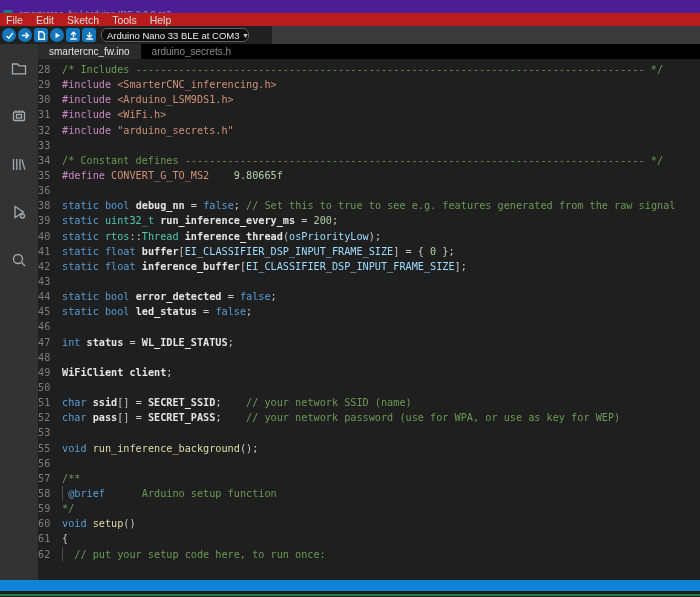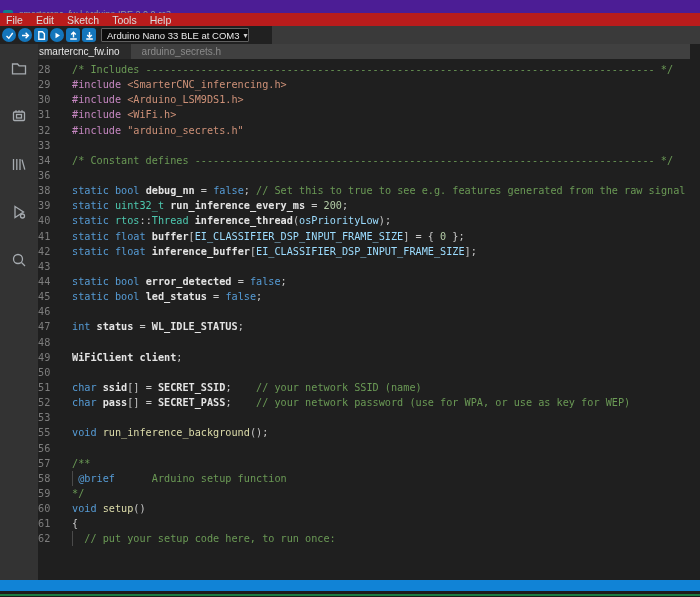--- a/index.html
+++ b/index.html
@@ -21,39 +21,39 @@
   
   .toolbar{position:absolute;left:0;top:26px;width:700px;height:18px;background:#3a3a3a;}
   .toolbar-panel{position:absolute;left:0;top:0;width:272px;height:18px;background:#212121;
     display:flex;align-items:center;}
   .tbtns{display:flex;align-items:center;margin-left:2px;}
   .tbtn{width:14px;height:14px;margin-right:2px;background:#1476bc;display:flex;
     align-items:center;justify-content:center;flex:none;}
   .tbtn.circle{border-radius:50%;}
   .tbtn.square{border-radius:3px;}
   .board-selector{margin-left:3px;width:136px;height:12px;background:#0d0d0d;
-    border:1px solid #606060;border-radius:1px;color:#e8e8e8;font-size:9.5px;
+    border:1px solid #606060;border-radius:6px;color:#e8e8e8;font-size:9.5px;
     display:flex;align-items:center;justify-content:space-between;padding:0 5px;white-space:nowrap;}
   .board-selector .caret{color:#cfcfcf;font-size:8px;margin-left:4px;}
   
-  .tabstrip{position:absolute;left:28px;top:44px;width:662px;height:15px;background:#404040;
+  .tabstrip{position:absolute;left:38px;top:44px;width:662px;height:15px;background:#000000;
     display:flex;}
   .tab{height:15px;line-height:15px;padding:0 11px;font-size:10px;color:#8a8a8a;white-space:nowrap;}
   .tab.active{background:#2b2b2b;color:#e6e6e6;}
   
   .sidebar{position:absolute;left:0;top:44px;width:38px;height:536px;background:#333333;}
   .side-item{width:38px;height:48px;display:flex;align-items:center;justify-content:center;}
   .side-item svg{stroke:#a6abb0;fill:none;stroke-width:1.3;}
   
   .editor{position:absolute;left:38px;top:59px;width:662px;height:521px;background:#1f1f1f;
     font-family:"DejaVu Sans Mono",monospace;font-size:10.2px;line-height:15.15px;
     overflow:hidden;padding-top:3px;box-sizing:border-box;}
   .code-row{display:flex;height:15.15px;white-space:pre;}
   .gutter{width:24px;flex:none;text-align:left;color:#7d7d7d;}
-  .line-content{margin-left:10px;flex:none;}
+  .line-content{flex:none;}
   .tok{white-space:pre;}
   .cm{color:#6a9955}.pp{color:#c586c0}.str{color:#ce9178}.kw{color:#569cd6}
   .ty{color:#4ec9b0}.id{color:#e4e4e4;font-weight:bold}.pl{color:#c8c8c8}
   .num{color:#b5cea8}.fn{color:#dcdcaa}.pa{color:#9cdcfe}.tag{color:#569cd6}
   .gd{display:inline-block;width:1px;margin-right:-1px;height:15px;background:#4a4a4a;vertical-align:top;}
   
   .bluebar{position:absolute;left:0;top:580px;width:700px;height:11px;background:#1183d6;}
   .bottombar{position:absolute;left:0;top:591px;width:700px;height:6px;background:#1c1c1c;}
   .greenline{position:absolute;left:0;top:594px;width:700px;height:2px;background:#1c7c41;}
 </style>
@@ -174,20 +174,21 @@
   </div>
 
 <div class="editor" id="editor">
     <div class="code-row"><span class="gutter">28</span><span class="line-content"><span class="tok cm">/* Includes ----------------------------------------------------------------------------------- */</span></span></div>
     <div class="code-row"><span class="gutter">29</span><span class="line-content"><span class="tok pp">#include</span><span class="tok pl"> </span><span class="tok str">&lt;SmarterCNC_inferencing.h&gt;</span></span></div>
     <div class="code-row"><span class="gutter">30</span><span class="line-content"><span class="tok pp">#include</span><span class="tok pl"> </span><span class="tok str">&lt;Arduino_LSM9DS1.h&gt;</span></span></div>
     <div class="code-row"><span class="gutter">31</span><span class="line-content"><span class="tok pp">#include</span><span class="tok pl"> </span><span class="tok str">&lt;WiFi.h&gt;</span></span></div>
     <div class="code-row"><span class="gutter">32</span><span class="line-content"><span class="tok pp">#include</span><span class="tok pl"> </span><span class="tok str">"arduino_secrets.h"</span></span></div>
     <div class="code-row"><span class="gutter">33</span><span class="line-content"></span></div>
     <div class="code-row"><span class="gutter">34</span><span class="line-content"><span class="tok cm">/* Constant defines --------------------------------------------------------------------------- */</span></span></div>
+    <div class="code-row"><span class="gutter">35</span><span class="line-content"><span class="tok pp">#define</span><span class="tok pl"> </span><span class="tok str">CONVERT_G_TO_MS2</span><span class="tok pl">    </span><span class="tok num">9.80665f</span></span></div>
     <div class="code-row"><span class="gutter">36</span><span class="line-content"></span></div>
     <div class="code-row"><span class="gutter">38</span><span class="line-content"><span class="tok kw">static</span><span class="tok pl"> </span><span class="tok kw">bool</span><span class="tok pl"> </span><span class="tok id">debug_nn</span><span class="tok pl"> = </span><span class="tok kw">false</span><span class="tok pl">; </span><span class="tok cm">// Set this to true to see e.g. features generated from the raw signal</span></span></div>
     <div class="code-row"><span class="gutter">39</span><span class="line-content"><span class="tok kw">static</span><span class="tok pl"> </span><span class="tok ty">uint32_t</span><span class="tok pl"> </span><span class="tok id">run_inference_every_ms</span><span class="tok pl"> = </span><span class="tok num">200</span><span class="tok pl">;</span></span></div>
     <div class="code-row"><span class="gutter">40</span><span class="line-content"><span class="tok kw">static</span><span class="tok pl"> </span><span class="tok ty">rtos</span><span class="tok pl">::</span><span class="tok ty">Thread</span><span class="tok pl"> </span><span class="tok id">inference_thread</span><span class="tok pl">(</span><span class="tok pa">osPriorityLow</span><span class="tok pl">);</span></span></div>
     <div class="code-row"><span class="gutter">41</span><span class="line-content"><span class="tok kw">static</span><span class="tok pl"> </span><span class="tok kw">float</span><span class="tok pl"> </span><span class="tok id">buffer</span><span class="tok pl">[</span><span class="tok pa">EI_CLASSIFIER_DSP_INPUT_FRAME_SIZE</span><span class="tok pl">] = { </span><span class="tok num">0</span><span class="tok pl"> };</span></span></div>
     <div class="code-row"><span class="gutter">42</span><span class="line-content"><span class="tok kw">static</span><span class="tok pl"> </span><span class="tok kw">float</span><span class="tok pl"> </span><span class="tok id">inference_buffer</span><span class="tok pl">[</span><span class="tok pa">EI_CLASSIFIER_DSP_INPUT_FRAME_SIZE</span><span class="tok pl">];</span></span></div>
     <div class="code-row"><span class="gutter">43</span><span class="line-content"></span></div>
     <div class="code-row"><span class="gutter">44</span><span class="line-content"><span class="tok kw">static</span><span class="tok pl"> </span><span class="tok kw">bool</span><span class="tok pl"> </span><span class="tok id">error_detected</span><span class="tok pl"> = </span><span class="tok kw">false</span><span class="tok pl">;</span></span></div>
     <div class="code-row"><span class="gutter">45</span><span class="line-content"><span class="tok kw">static</span><span class="tok pl"> </span><span class="tok kw">bool</span><span class="tok pl"> </span><span class="tok id">led_status</span><span class="tok pl"> = </span><span class="tok kw">false</span><span class="tok pl">;</span></span></div>
     <div class="code-row"><span class="gutter">46</span><span class="line-content"></span></div>

